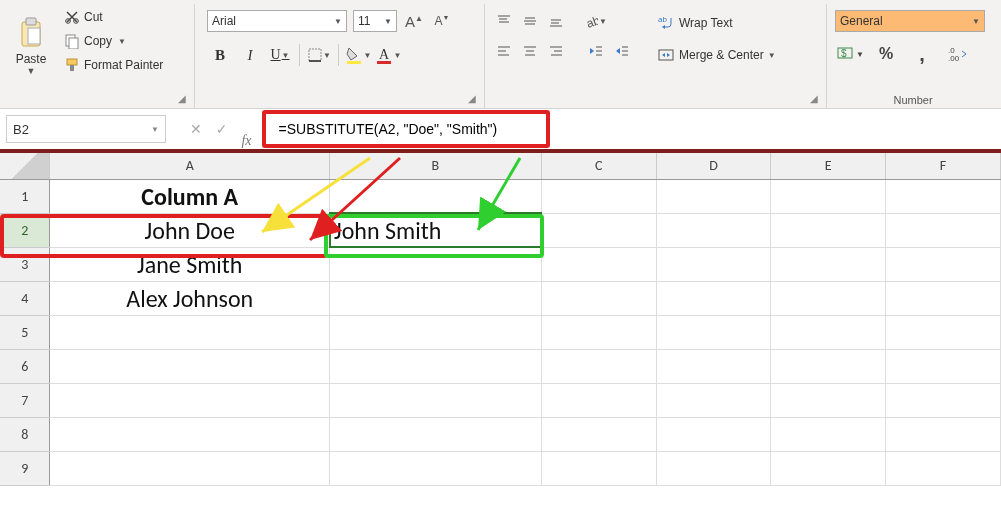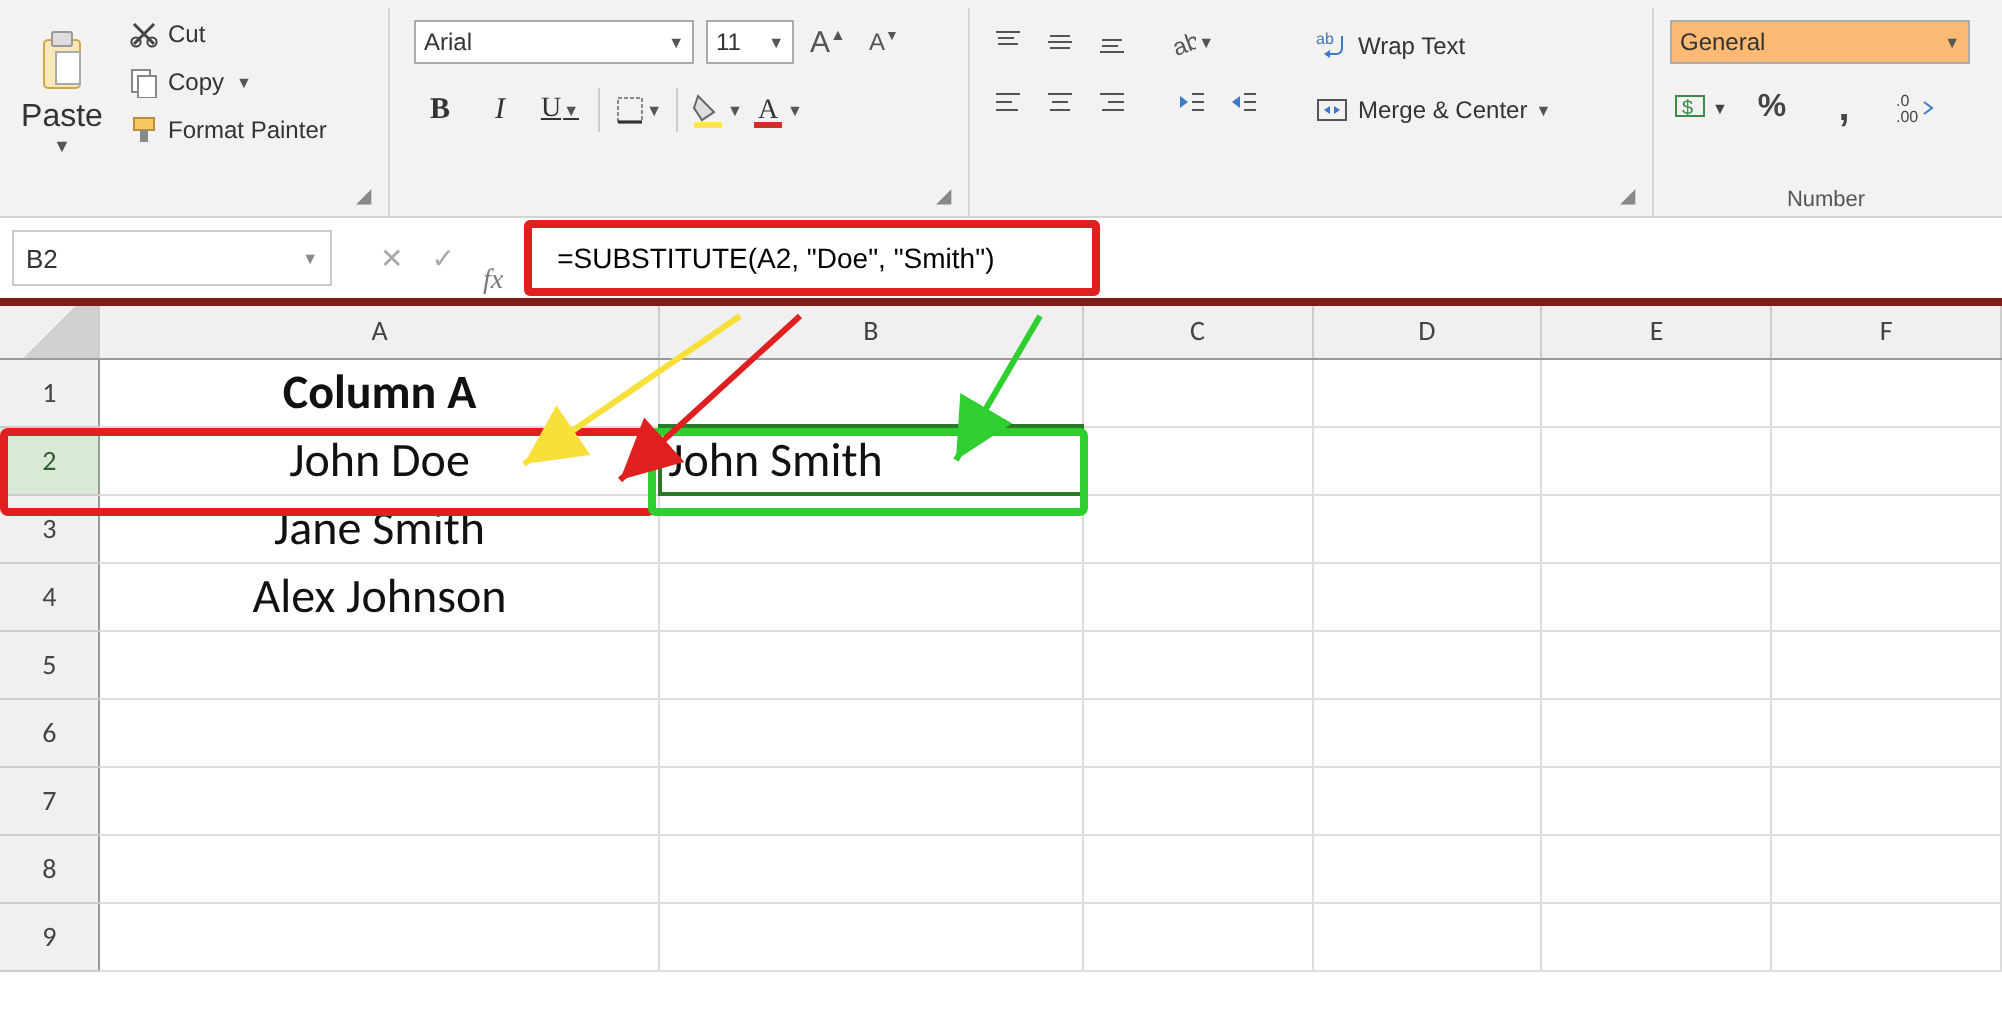--- a/index.html
+++ b/index.html
@@ -52,21 +52,21 @@
     width: 195px;
     display: flex; flex-direction: row;
     gap: 6px;
   }
   .paste-btn {
     display: flex; flex-direction: column; align-items: center; justify-content: center;
     width: 46px; height: 80px;
     border: 1px solid transparent;
     cursor: pointer;
   }
-  .paste-label { font-size: 16px; margin-top: 2px; }
+  .paste-label { font-size: 12px; margin-top: 2px; }
   .paste-arrow { font-size: 9px; color:#555; }
   .mini-list { display:flex; flex-direction:column; gap:2px; }
   .mini-item { display:flex; align-items:center; gap:4px; height:22px; padding:0 4px; cursor:pointer; font-size:12px; color:#333; }
   .mini-item .tri { font-size:8px; color:#555; margin-left:2px;}
   .mini-item svg { flex:0 0 auto; }
 
   
   .font-group { width: 290px; }
   .font-top { display:flex; gap:6px; align-items:center; margin:4px 4px 10px 4px;}
   .combo {

